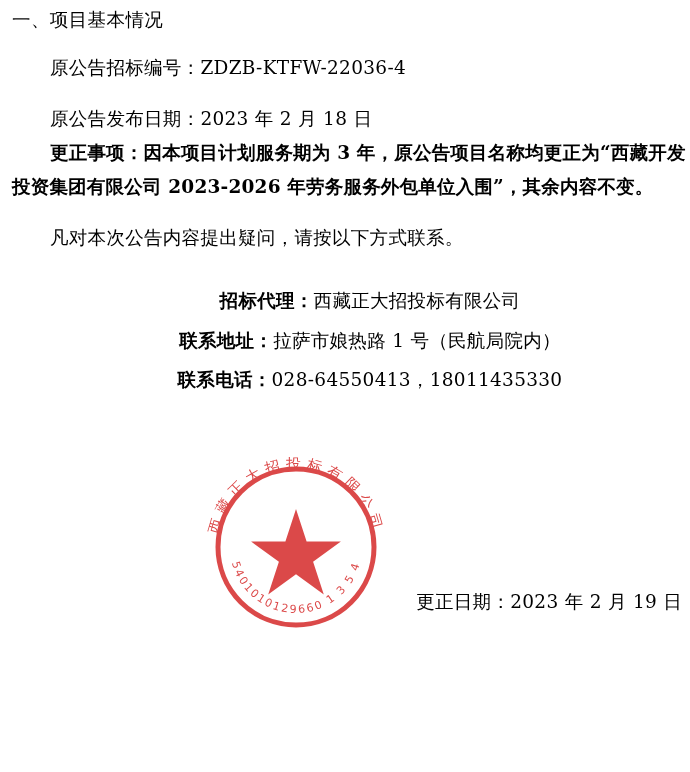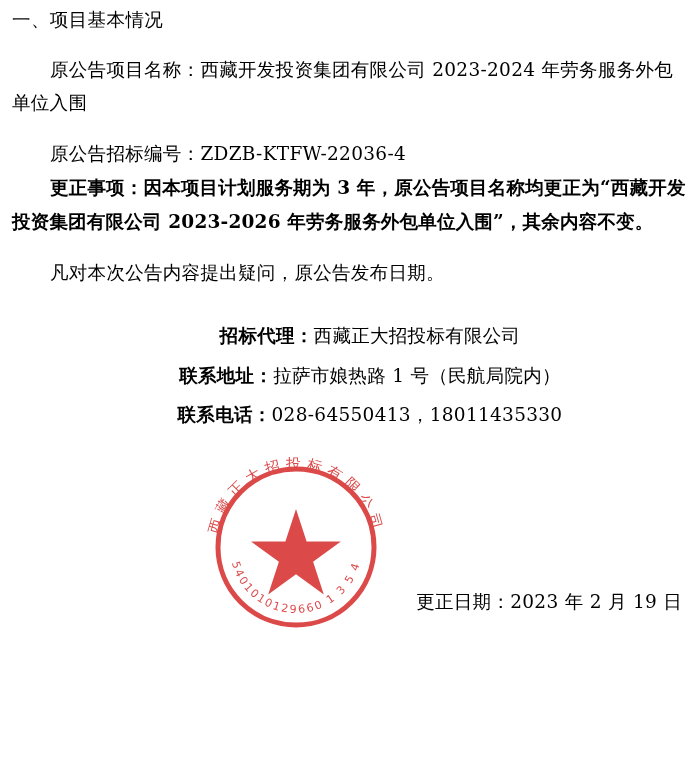--- a/index.html
+++ b/index.html
@@ -88,29 +88,29 @@
 </style>
 </head>
 <body>
 
 <div class="page">
 
   <div class="main-area">
 
     <div class="sec-heading">一、项目基本情况</div>
 
-    <div class="para indent block-gap-1">原公告项目名称：西藏开发投资集团有限公司 2023-2024 年劳务服务外包单位入围</div>
 
     <div class="para indent block-gap-2">原公告招标编号：ZDZB-KTFW-22036-4</div>
 
+    <div class="para indent block-gap-2">原公告发布日期：2023 年 2 月 18 日</div>
 
 
     <div class="correction block-gap-2">更正事项：因本项目计划服务期为 3 年，原公告项目名称均更正为“西藏开发投资集团有限公司 2023-2026 年劳务服务外包单位入围”，其余内容不变。</div>
 
-    <div class="para indent block-gap-2">凡对本次公告内容提出疑问，原公告发布日期。</div>
+    <div class="para indent block-gap-2">凡对本次公告内容提出疑问，请按以下方式联系。</div>
 
     <div class="contact-block">
       <div class="contact-line">
         <span class="lbl">招标代理：</span><span>西藏正大招投标有限公司</span>
       </div>
       <div class="contact-line">
         <span class="lbl">联系地址：</span><span>拉萨市娘热路 1 号（民航局院内）</span>
       </div>
       <div class="contact-line">
         <span class="lbl">联系电话：</span><span>028-64550413，18011435330</span>

